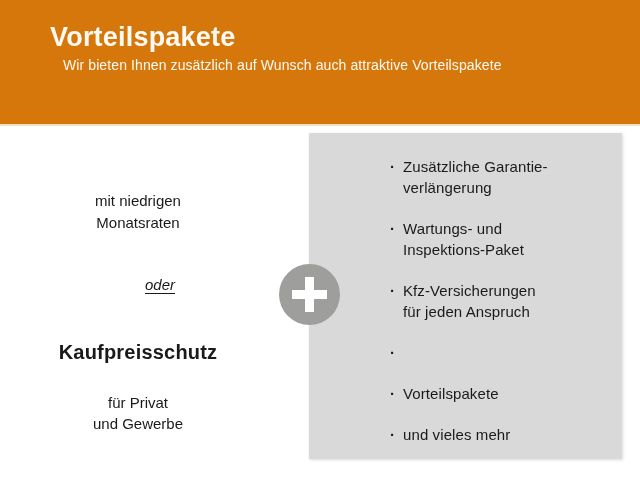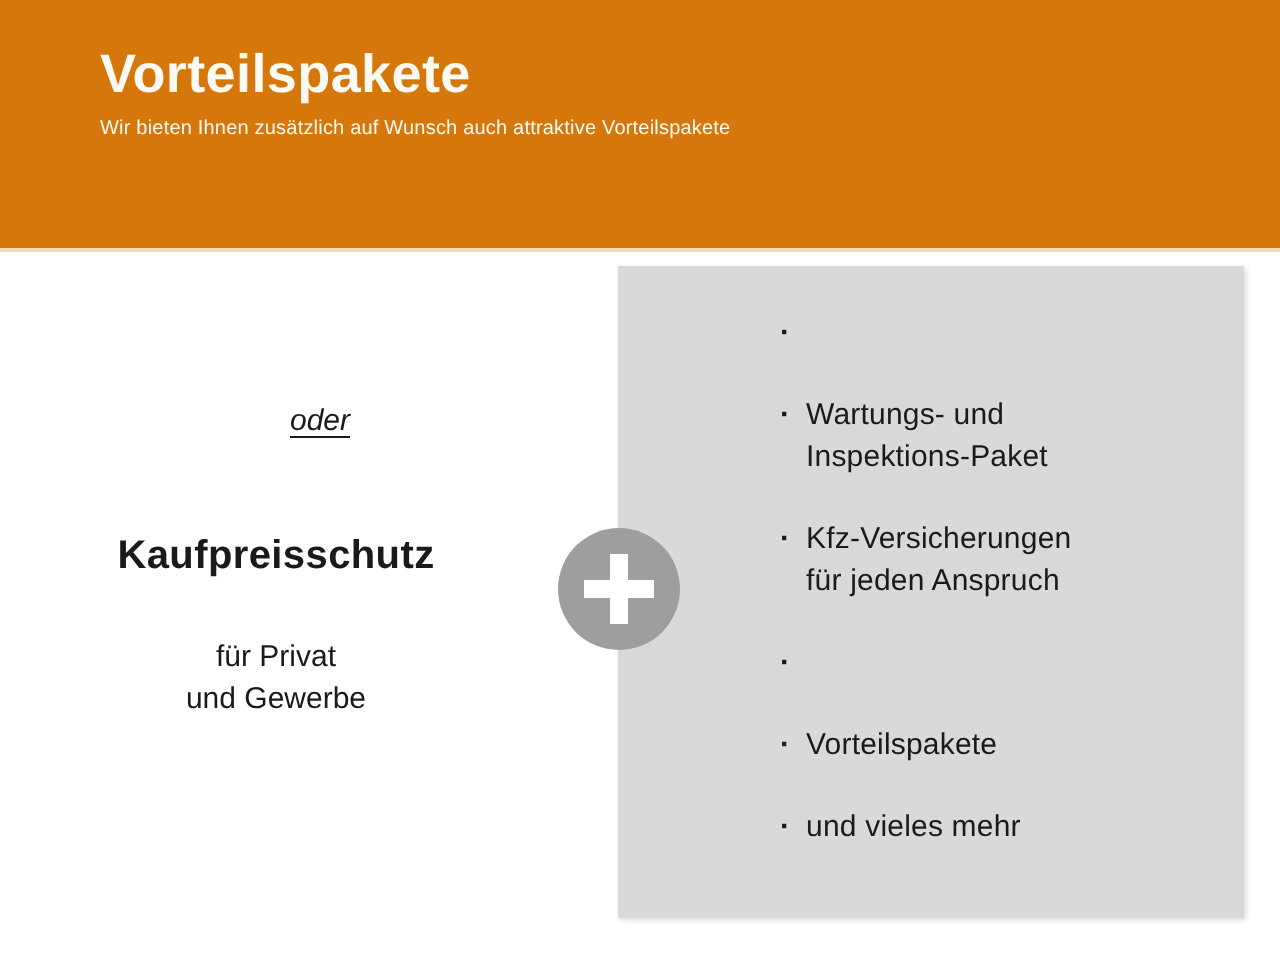--- a/index.html
+++ b/index.html
@@ -23,24 +23,25 @@
   }
   .header-title {
     color: #fdfaf3;
     font-size: 27px;
     font-weight: bold;
     line-height: 30px;
     letter-spacing: 0.2px;
   }
   .header-subtitle {
     color: #fdfaf3;
-    font-size: 10px;
+    font-size: 14px;
     line-height: 16px;
     margin-top: 5px;
     letter-spacing: 0.1px;
+    margin-left: 13px;
   }
 
   
   .offer-col {
     position: absolute;
     left: 18px; top: 160px;
     width: 240px;
     text-align: center;
     white-space: pre-line;
   }
@@ -124,29 +125,33 @@
 </style>
 </head>
 <body>
 
 <div class="header">
   <div class="header-title">Vorteilspakete</div>
   <div class="header-subtitle">Wir bieten Ihnen zusätzlich auf Wunsch auch attraktive Vorteilspakete</div>
 </div>
 
 <div class="offer-col">
+  <div class="offer-sub">mit niedrigen
+Monatsraten</div>
   <div><span class="offer-connector">oder</span></div>
   <div class="offer-title-2">Kaufpreisschutz</div>
   <div class="offer-sub-2">für Privat
 und Gewerbe</div>
 </div>
 
 <div class="benefits-panel">
   <div class="benefit-item">
     <span class="benefit-bullet">·</span>
+    <span class="benefit-text">Zusätzliche Garantie-
+verlängerung</span>
   </div>
   <div class="benefit-item">
     <span class="benefit-bullet">·</span>
     <span class="benefit-text">Wartungs- und
 Inspektions-Paket</span>
   </div>
   <div class="benefit-item">
     <span class="benefit-bullet">·</span>
     <span class="benefit-text">Kfz-Versicherungen
 für jeden Anspruch</span>

